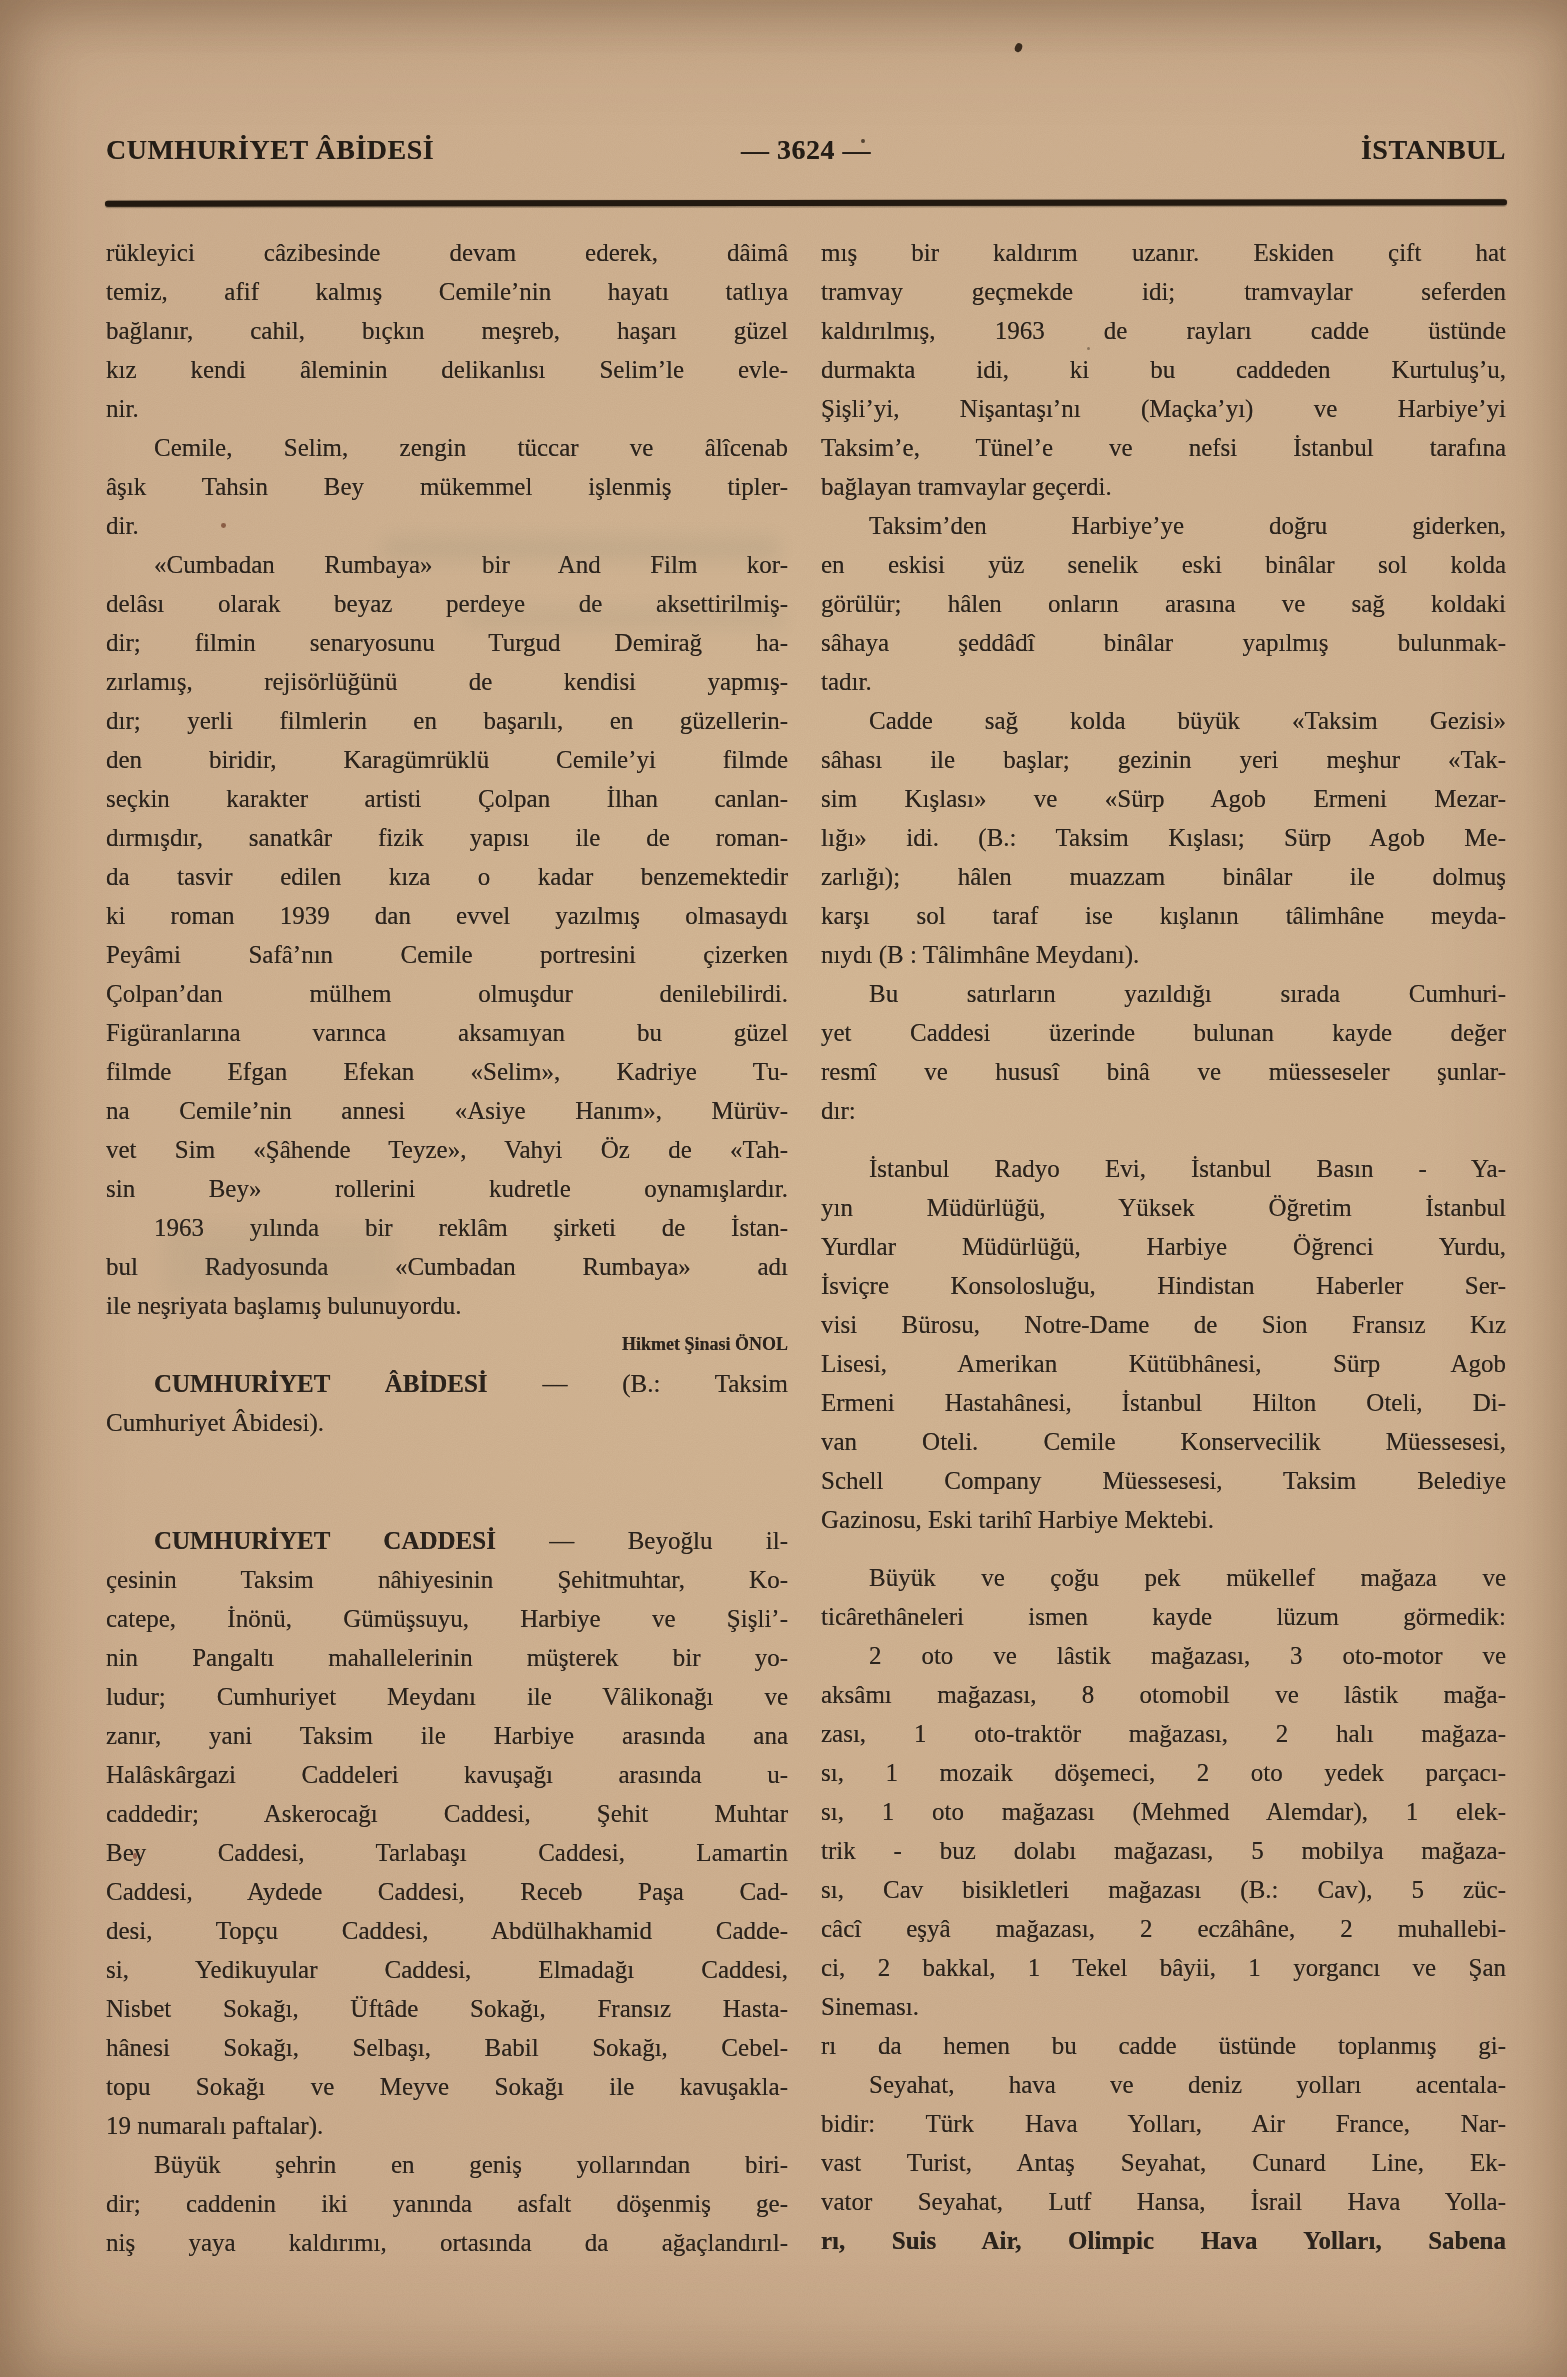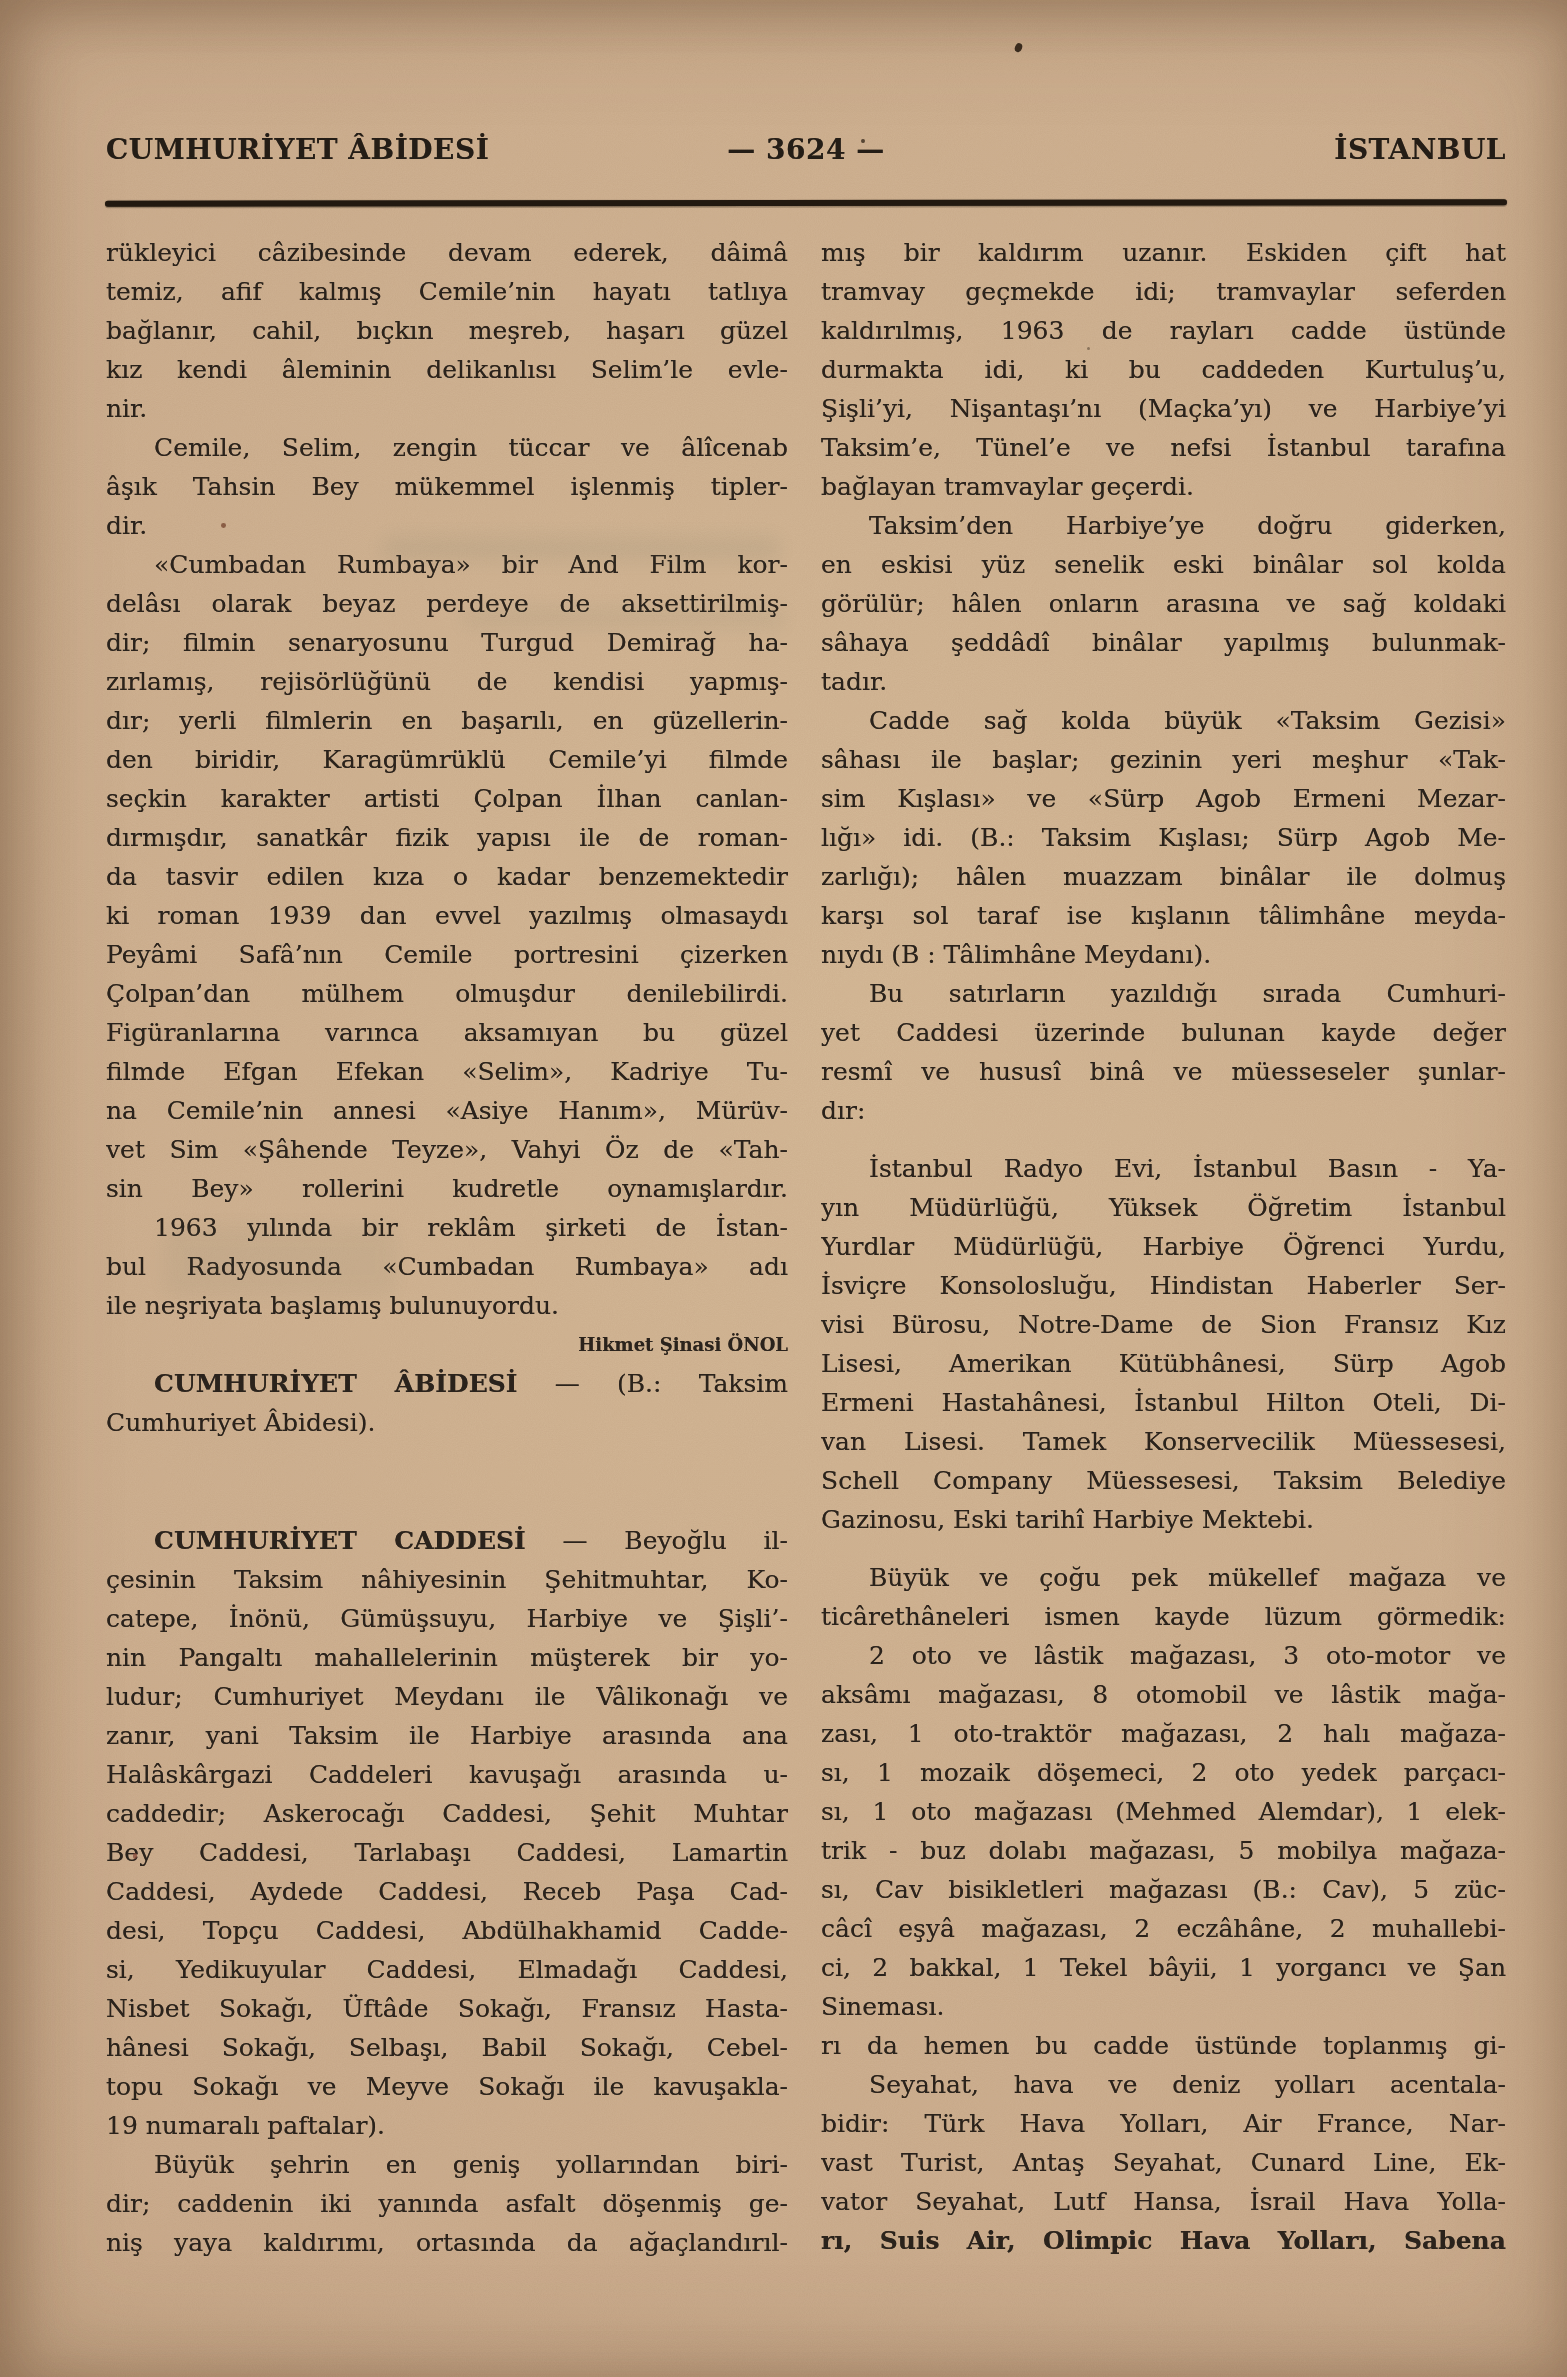--- a/index.html
+++ b/index.html
@@ -5,20 +5,21 @@
 <style>
   html,body{margin:0;padding:0}
   body{
     width:1567px;height:2377px;position:relative;overflow:hidden;
     font-family:"DejaVu Serif", serif;
   }
   .page{
     position:absolute;inset:0;overflow:hidden;
     background:radial-gradient(ellipse 150% 115% at 55% 42%, #d5b997 0%, #ccad8e 52%, #c0a07e 86%, #b3916e 100%);
     box-shadow:inset 0 0 119px rgba(94,64,40,.30), inset 24.4px 0 54px rgba(94,64,40,.20), inset 0 19px 43px rgba(94,64,40,.16);
+    font-family:Liberation Serif, serif;
   }
   .header{position:absolute;left:106px;right:61px;top:132px;height:35px;
     font-weight:bold;font-size:28px;line-height:35px;letter-spacing:0.5px;color:#241d16;
     text-shadow:0 0 0.5px rgba(36,29,22,.55);}
   .h-left{position:absolute;left:0;top:0}
   .h-center{position:absolute;left:0;right:0;top:0;text-align:center}
   .h-right{position:absolute;right:0;top:0}
   .rule{position:absolute;left:105px;width:1402px;top:200px;height:6px;background:#221910;
     border-radius:3.3px;transform:rotate(-0.06deg);
     box-shadow:0 1.6px 0 rgba(35,26,16,.25), 0 0 1.1px rgba(35,26,16,.6);}
@@ -142,21 +143,21 @@
       <div class="line">resmî ve hususî binâ ve müesseseler şunlar-</div>
       <div class="line flushleft">dır:</div>
       <div class="spacer" style="height: 19px;"></div>
       <div class="line indent">İstanbul Radyo Evi, İstanbul Basın - Ya-</div>
       <div class="line">yın Müdürlüğü, Yüksek Öğretim İstanbul</div>
       <div class="line">Yurdlar Müdürlüğü, Harbiye Öğrenci Yurdu,</div>
       <div class="line">İsviçre Konsolosluğu, Hindistan Haberler Ser-</div>
       <div class="line">visi Bürosu, Notre-Dame de Sion Fransız Kız</div>
       <div class="line">Lisesi, Amerikan Kütübhânesi, Sürp Agob</div>
       <div class="line">Ermeni Hastahânesi, İstanbul Hilton Oteli, Di-</div>
-      <div class="line">van Lisesi. Tamek Konservecilik Müessesesi,</div>
+      <div class="line">van Oteli. Cemile Konservecilik Müessesesi,</div>
       <div class="line">Schell Company Müessesesi, Taksim Belediye</div>
       <div class="line flushleft">Gazinosu, Eski tarihî Harbiye Mektebi.</div>
       <div class="spacer" style="height: 19px;"></div>
       <div class="line indent">Büyük ve çoğu pek mükellef mağaza ve</div>
       <div class="line">ticârethâneleri ismen kayde lüzum görmedik:</div>
       <div class="line indent">2 oto ve lâstik mağazası, 3 oto-motor ve</div>
       <div class="line">aksâmı mağazası, 8 otomobil ve lâstik mağa-</div>
       <div class="line">zası, 1 oto-traktör mağazası, 2 halı mağaza-</div>
       <div class="line">sı, 1 mozaik döşemeci, 2 oto yedek parçacı-</div>
       <div class="line">sı, 1 oto mağazası (Mehmed Alemdar), 1 elek-</div>

